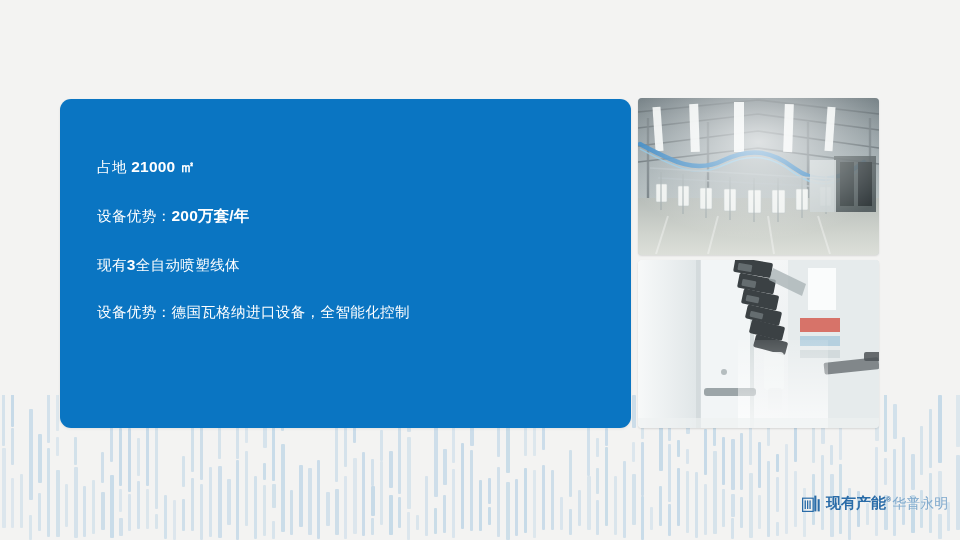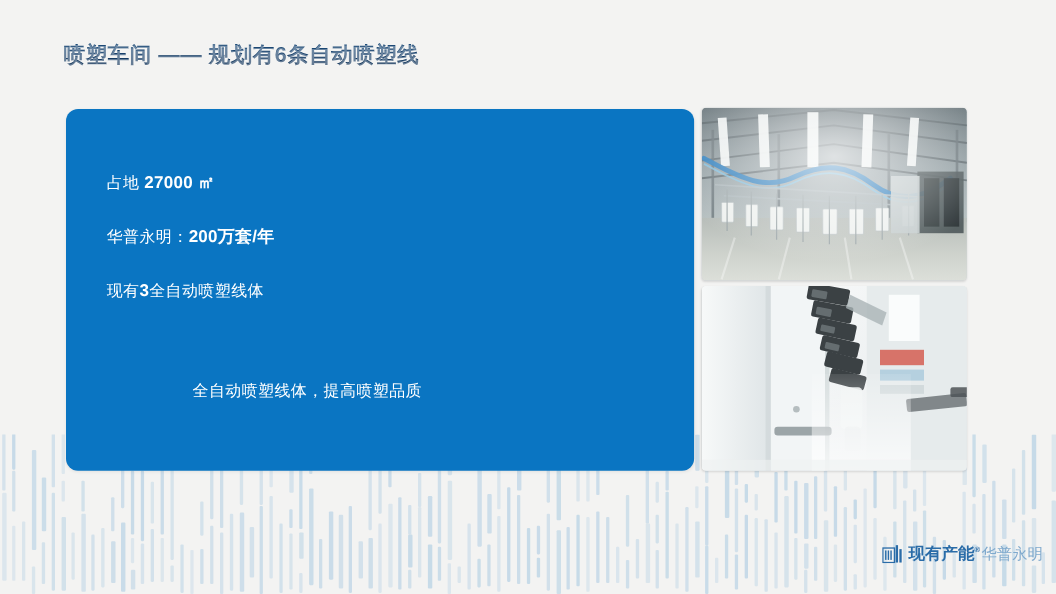--- a/index.html
+++ b/index.html
@@ -271,35 +271,32 @@
       <div class="bar" style="left: 929px; width: 3px; bottom: 7px; height: 60px; background: rgb(195, 216, 231); opacity: 0.7;"></div>
       <div class="bar" style="left: 929px; width: 3px; bottom: 72px; height: 59px; background: rgb(195, 216, 231); opacity: 0.7;"></div>
       <div class="bar" style="left: 938px; width: 4px; bottom: 1px; height: 25px; background: rgb(195, 216, 231); opacity: 0.62;"></div>
       <div class="bar" style="left: 938px; width: 4px; bottom: 33px; height: 36px; background: rgb(195, 216, 231); opacity: 0.52;"></div>
       <div class="bar" style="left: 938px; width: 4px; bottom: 77px; height: 68px; background: rgb(195, 216, 231); opacity: 0.95;"></div>
       <div class="bar" style="left: 947px; width: 3px; bottom: 9px; height: 29px; background: rgb(195, 216, 231); opacity: 0.6;"></div>
       <div class="bar" style="left: 956px; width: 4px; bottom: 10px; height: 75px; background: rgb(195, 216, 231); opacity: 0.64;"></div>
       <div class="bar" style="left: 956px; width: 4px; bottom: 93px; height: 71px; background: rgb(195, 216, 231); opacity: 0.47;"></div>
     </div>
 
-  <div id="title-row">
-    <span id="slide-title">喷塑车间 —— 规划有6条自动喷塑线</span>
-  </div>
 
   <div id="info-panel">
     <div class="panel-line" id="line-1">
-      <span>占地 </span><span class="em">27000</span><span class="em"> ㎡</span>
+      <span>占地 </span><span class="em">21000</span><span class="em"> ㎡</span>
     </div>
     <div class="panel-line" id="line-2">
-      <span>华普永明：</span><span class="em">200万套/年</span>
+      <span>设备优势：</span><span class="em">200万套/年</span>
     </div>
     <div class="panel-line" id="line-3">
       <span>现有</span><span class="em">3</span><span>全自动喷塑线体</span>
     </div>
-    <div class="panel-line" id="line-5">全自动喷塑线体，提高喷塑品质</div>
+    <div class="panel-line" id="line-4">设备优势：德国瓦格纳进口设备，全智能化控制</div>
   </div>
 
   <div class="photo" id="photo-top">
     <svg viewBox="0 0 241 157" preserveAspectRatio="none">
       <defs>
         <linearGradient id="ceil" x1="0" y1="0" x2="0" y2="1">
           <stop offset="0%" stop-color="#6f7b80"></stop>
             <stop offset="55%" stop-color="#96a2a6"></stop>
             <stop offset="100%" stop-color="#b9c2c3"></stop>
         </linearGradient>

